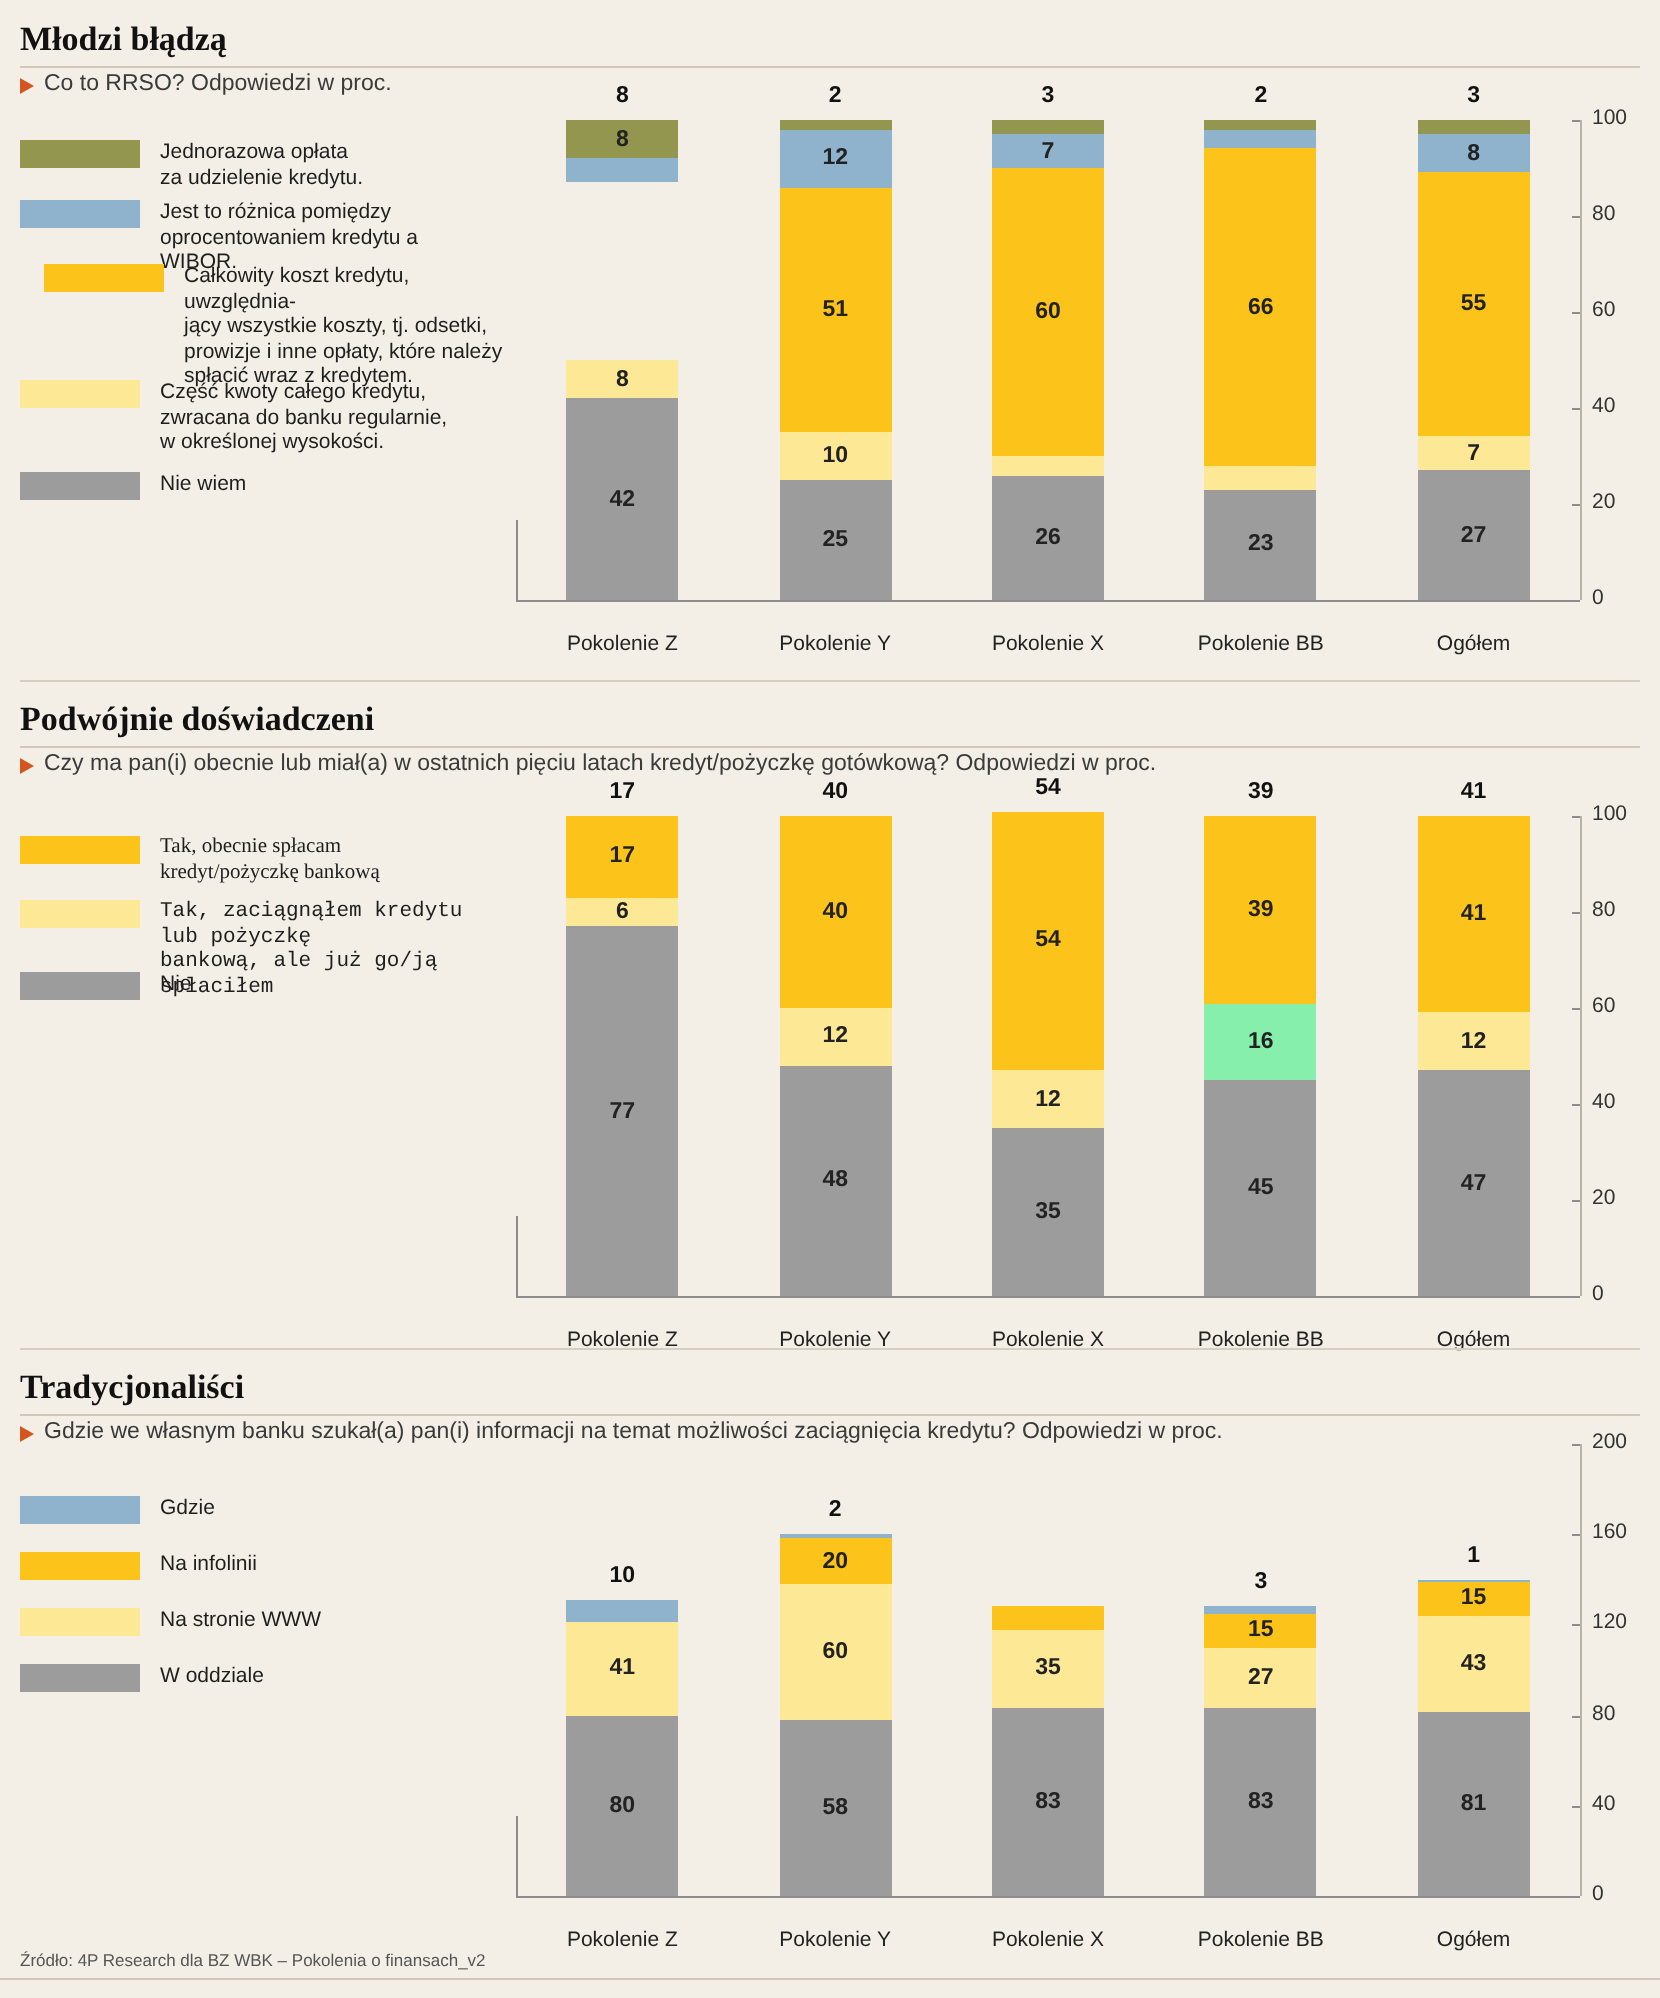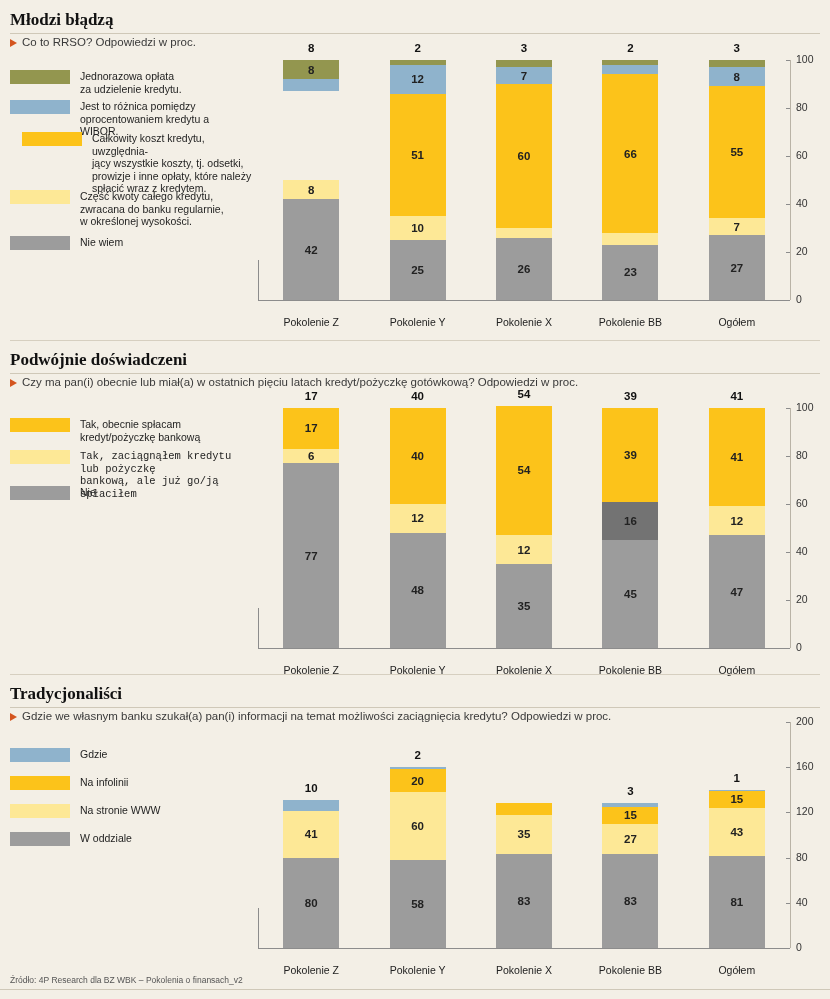--- a/index.html
+++ b/index.html
@@ -174,21 +174,21 @@
     <div class="panel" style="position: absolute; left: 0px; top: 0px; width: 830px; height: 999px; pointer-events: none;">
       <div class="divider" style="top: 340px;"></div>
       <div class="ttl" style="position: absolute; top: 350px; left: 0px;">Podwójnie doświadczeni</div>
       <div class="ttl-rule" style="position: absolute; top: 372px; left: 0px; right: 0px;"></div>
       <div class="sub" style="position: absolute; top: 376px; left: 0px; right: 10px;">
         <div class="tri"></div>
         <div>Czy ma pan(i) obecnie lub miał(a) w ostatnich pięciu latach kredyt/pożyczkę gotówkową? Odpowiedzi w proc.</div>
       </div>
       <div class="leg-row" style="position: absolute; left: 10px; top: 418px; width: 240px;">
         <div class="sw" style="background: rgb(252, 195, 26);"></div>
-        <div class="leg-txt" style="white-space: pre-line;">Tak, obecnie spłacam
+        <div class="leg-txt" style="white-space: pre-line; font-family: Liberation Serif, serif;">Tak, obecnie spłacam
 kredyt/pożyczkę bankową</div>
       </div>
       <div class="leg-row" style="position: absolute; left: 10px; top: 450px; width: 240px;">
         <div class="sw" style="background: rgb(253, 232, 150);"></div>
         <div class="leg-txt" style="white-space: pre-line; font-family: Liberation Mono, monospace;">Tak, zaciągnąłem kredytu lub pożyczkę
 bankową, ale już go/ją spłaciłem</div>
       </div>
       <div class="leg-row" style="position: absolute; left: 10px; top: 486px; width: 240px;">
         <div class="sw" style="background: rgb(156, 156, 156);"></div>
         <div class="leg-txt" style="white-space: pre-line;">Nie</div>
@@ -244,21 +244,21 @@
         <div class="seg" style="top: 405.6px; height: 129.6px; background: rgb(252, 195, 26);">
           <span>54</span>
         </div>
         <div class="topval" style="top: 387.6px;">54</div>
       </div>
       <div class="catlab" style="left: 469px; top: 664px; width: 110px;">Pokolenie X</div>
       <div class="bar" style="left: 602.4px; width: 56px; top: 0px; height: 648px;">
         <div class="seg" style="top: 540px; height: 108px; background: rgb(156, 156, 156);">
           <span>45</span>
         </div>
-        <div class="seg" style="top: 501.6px; height: 38.4px; background: #737373;">
+        <div class="seg" style="top: 501.6px; height: 38.4px; background: #86efac;">
           <span>16</span>
         </div>
         <div class="seg" style="top: 408px; height: 93.6px; background: rgb(252, 195, 26);">
           <span>39</span>
         </div>
         <div class="topval" style="top: 390px;">39</div>
       </div>
       <div class="catlab" style="left: 575.4px; top: 664px; width: 110px;">Pokolenie BB</div>
       <div class="bar" style="left: 708.8px; width: 56px; top: 0px; height: 648px;">
         <div class="seg" style="top: 535.2px; height: 112.8px; background: rgb(156, 156, 156);">

